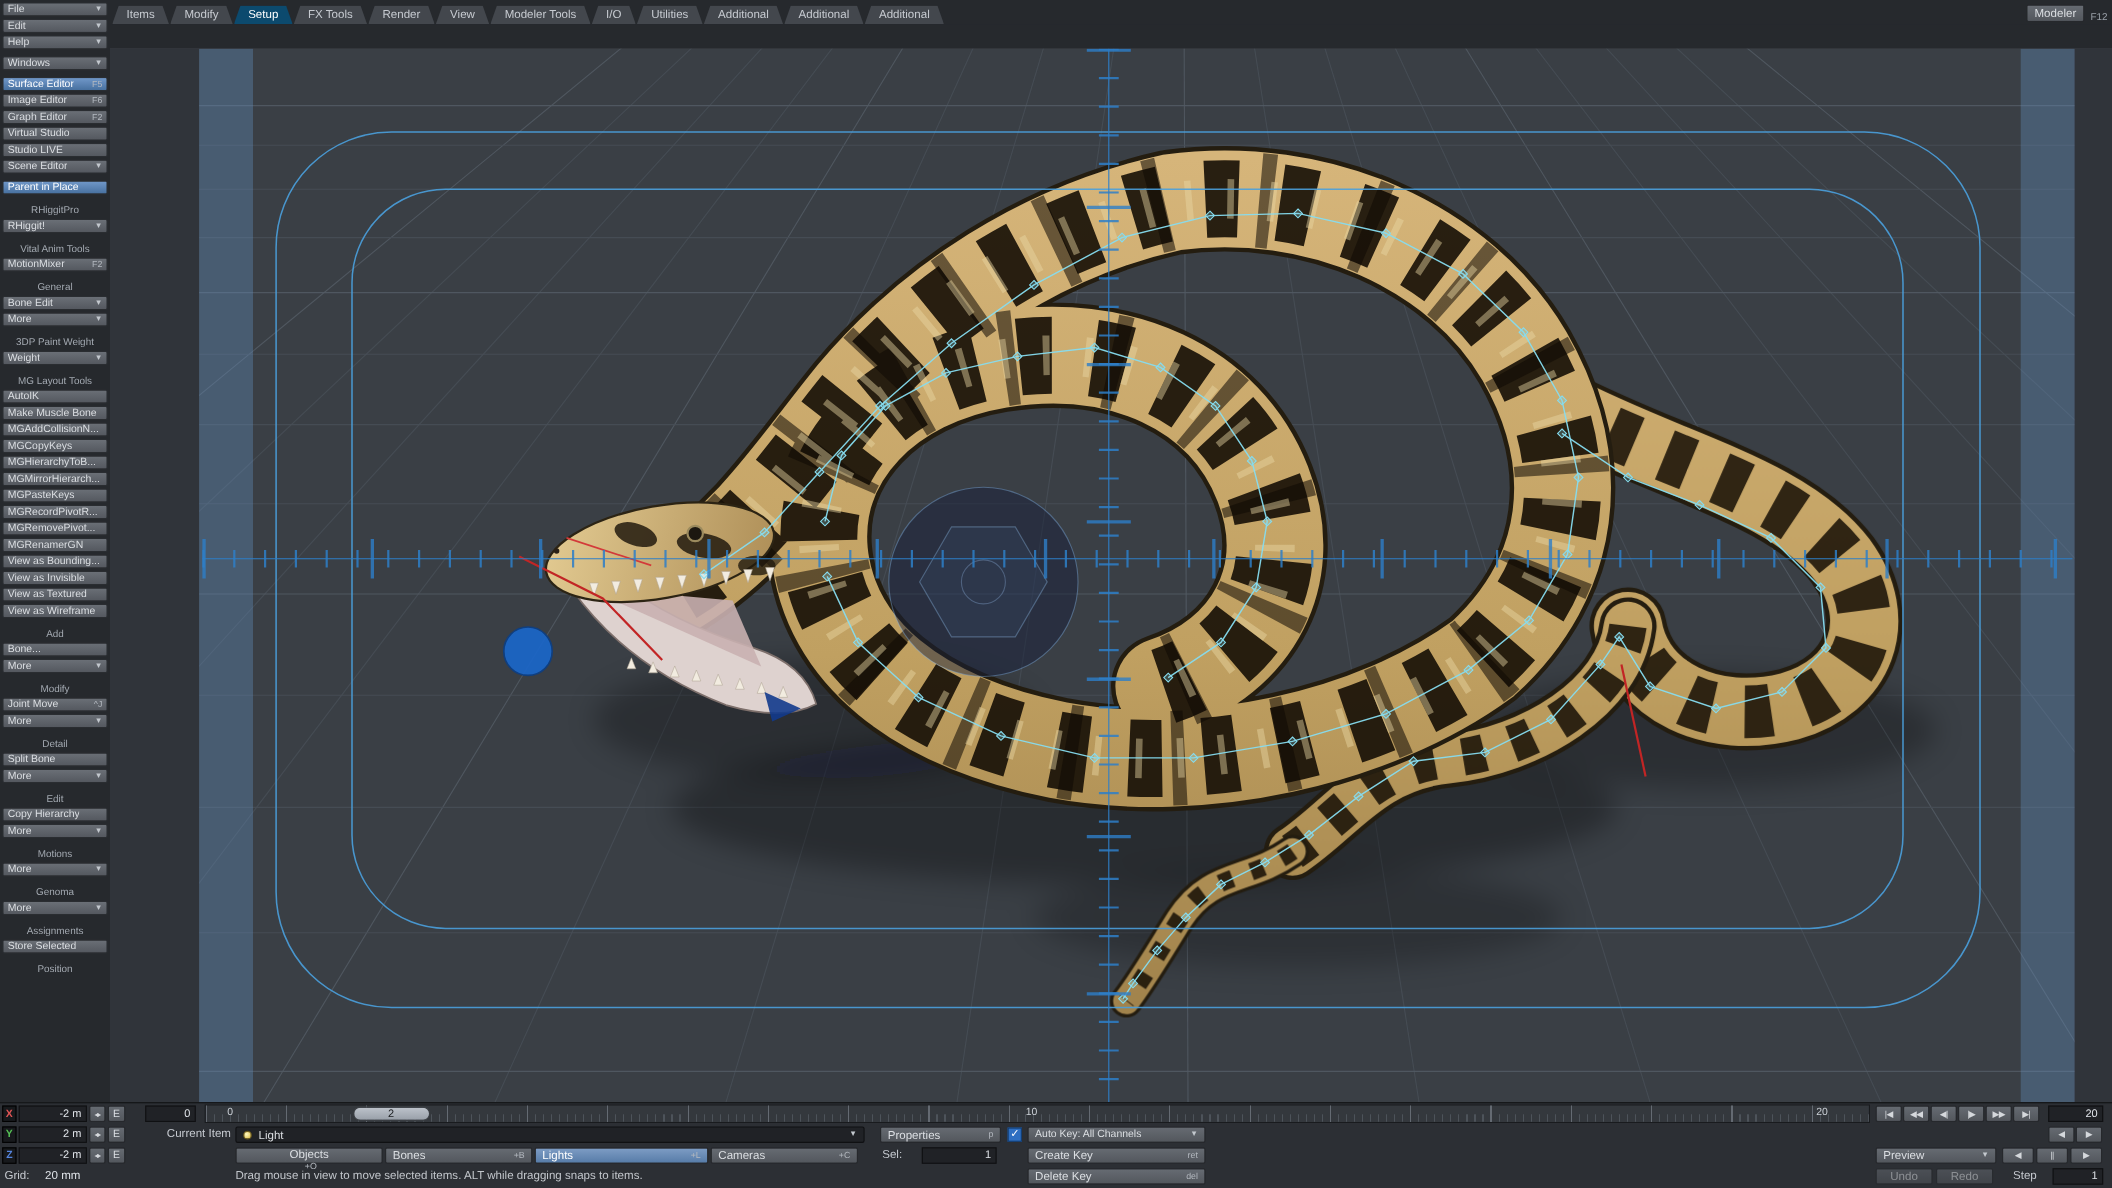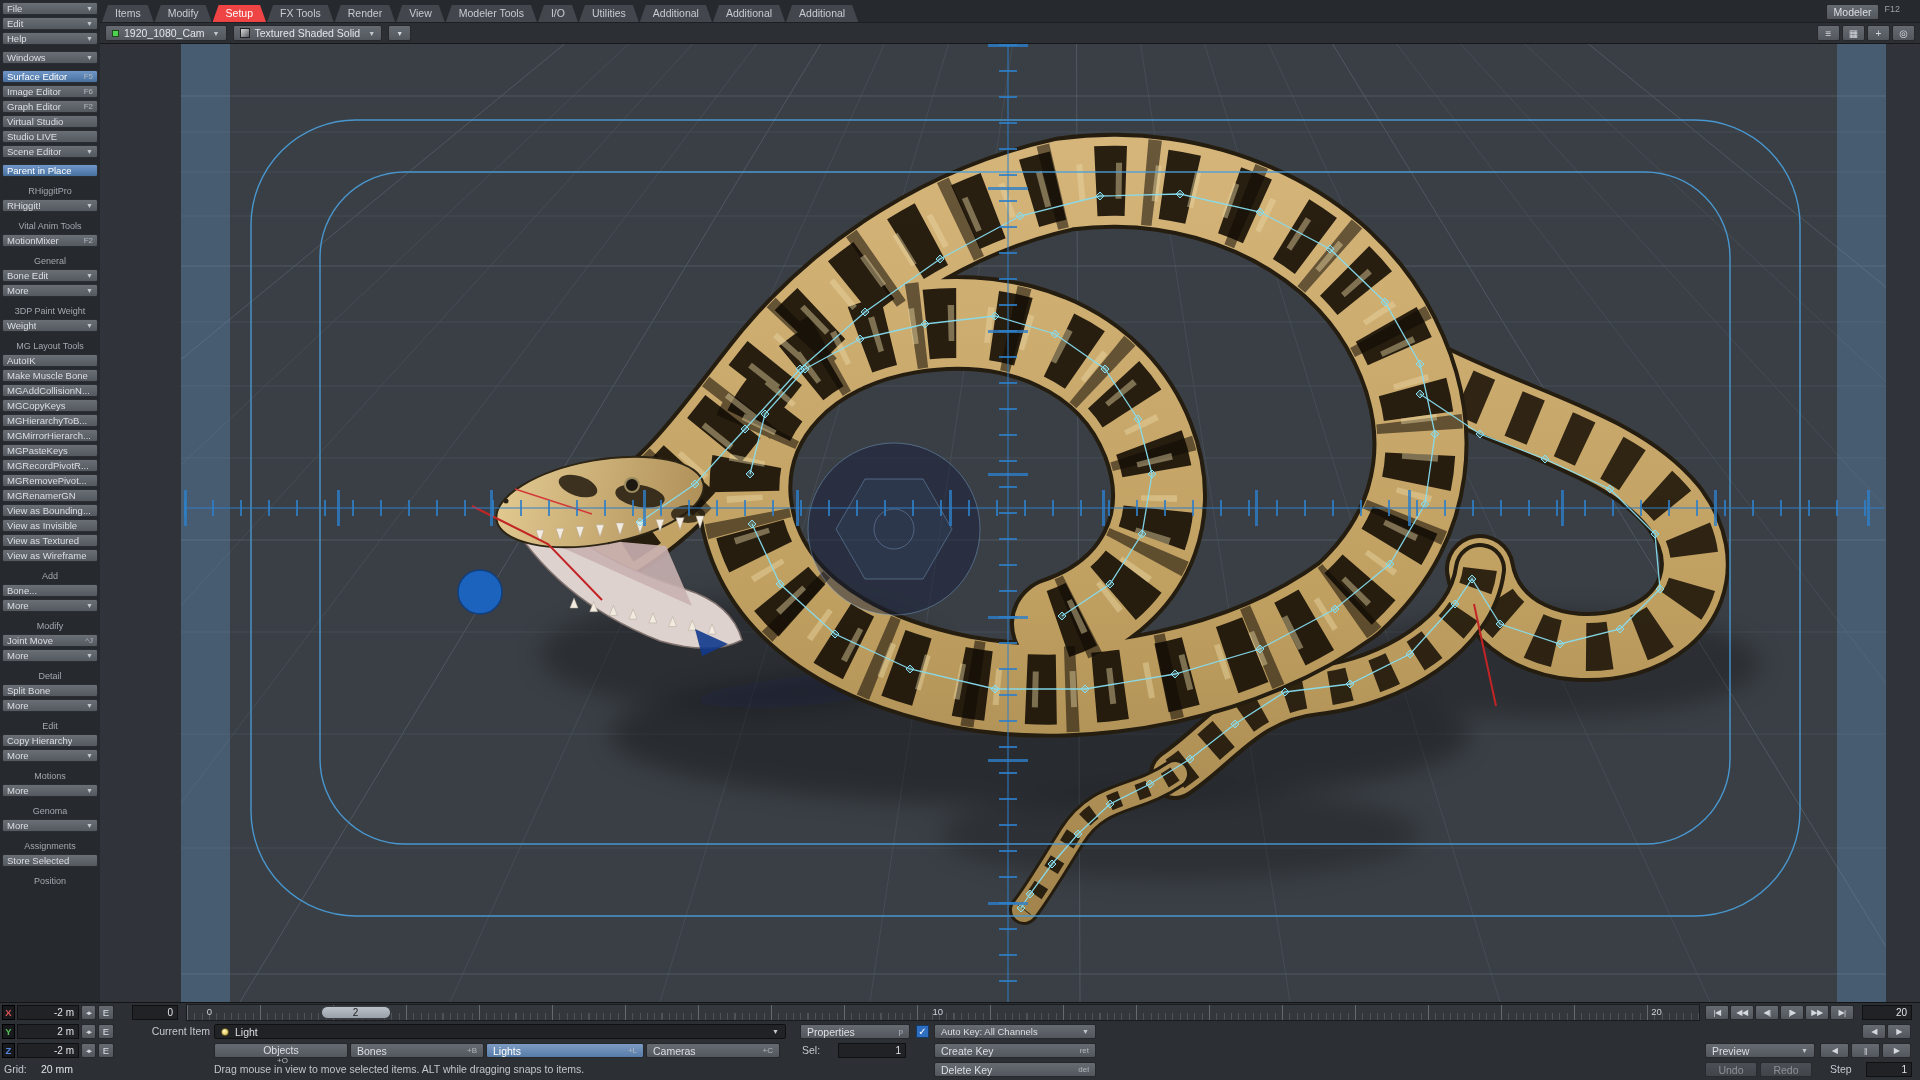--- a/index.html
+++ b/index.html
@@ -17,22 +17,22 @@
   .dd{font-size:7px;color:#c3c8ce;margin-left:3px;flex:0 0 auto;}
   .sc{font-size:8px;color:#b3b8bf;margin-left:3px;flex:0 0 auto;}
   .sb-label{height:11px;line-height:11px;text-align:center;color:#a3a9b1;font-size:9px;margin:3px 0 2px 0;white-space:nowrap;overflow:hidden;}
   .sb-gap{height:4px;}
 
   
   #tab-row{position:absolute;left:100px;top:0;width:1820px;height:22px;background:#26292d;display:flex;align-items:flex-end;padding-left:2px;}
   #tabs{display:flex;gap:1px;align-items:flex-end;}
   .tab{height:17px;line-height:17px;padding:0 13px;background:#43474d;color:#c7cbd1;font-size:10.5px;
     clip-path:polygon(6px 0,calc(100% - 6px) 0,100% 100%,0 100%);}
-  .tab.active{background:#ef4444;color:#fff;margin-top:33px;}
-  #tab-right{margin-left:auto;display:flex;align-items:flex-start;gap:5px;padding-right:20px;padding-bottom:2px;}
+  .tab.active{background:#0c4a6e;color:#fff;margin-top:33px;}
+  #tab-right{margin-left:auto;display:flex;align-items:flex-end;gap:5px;padding-right:4px;padding-bottom:2px;}
   .fkey{font-size:9px;color:#9aa0a8;}
 
   
   #vp-bar{position:absolute;left:100px;top:22px;width:1820px;height:22px;background:#2c2f34;
     border-top:1px solid #1d1f22;border-bottom:1px solid #17181b;display:flex;align-items:center;gap:6px;padding:0 5px;}
   .vp-dd{height:16px;background:linear-gradient(#666b72,#53575d);border:1px solid #26282c;border-radius:2px;
     display:flex;align-items:center;gap:5px;padding:0 6px;font-size:10.5px;color:#e2e5e9;}
   .dot{width:7px;height:7px;background:#4fd24f;border:1px solid #1c4a1c;flex:0 0 auto;}
   .shade-ic{width:10px;height:10px;border:1px solid #222;background:linear-gradient(135deg,#d8d8d8,#565a60);flex:0 0 auto;}
   .lw-btn{height:16px;background:linear-gradient(#666b72,#53575d);border:1px solid #26282c;border-radius:2px;
@@ -276,39 +276,20 @@
         <div class="tab">Additional</div>
         <div class="tab">Additional</div>
         <div class="tab">Additional</div>
       </div>
     <div id="tab-right">
       <button class="lw-btn">Modeler</button>
       <span class="fkey">F12</span>
     </div>
   </div>
 
-  <div id="vp-bar">
-    <div class="vp-dd">
-      <span class="dot"></span>
-      <span>1920_1080_Cam</span>
-      <span class="dd">▼</span>
-    </div>
-    <div class="vp-dd">
-      <span class="shade-ic"></span>
-      <span>Textured Shaded Solid</span>
-      <span class="dd">▼</span>
-    </div>
-    <button class="ic-btn" style="font-size:7px;">▼</button>
-    <div id="vp-bar-right">
-        <div class="ic-btn">≡</div>
-        <div class="ic-btn">▦</div>
-        <div class="ic-btn">+</div>
-        <div class="ic-btn">◎</div>
-      </div>
-  </div>
 
   <div id="viewport">
     <svg id="scene" viewBox="0 0 1820 958" width="1820" height="958" xmlns="http://www.w3.org/2000/svg">
       <defs>
         <linearGradient id="bodyGrad" gradientUnits="userSpaceOnUse" x1="0" y1="100" x2="0" y2="920">
           <stop offset="0" stop-color="#d6b57a"></stop>
             <stop offset="0.55" stop-color="#c0a061"></stop>
             <stop offset="1" stop-color="#9d7f49"></stop>
         </linearGradient>
         <linearGradient id="headGrad" gradientUnits="userSpaceOnUse" x1="400" y1="420" x2="600" y2="510">

